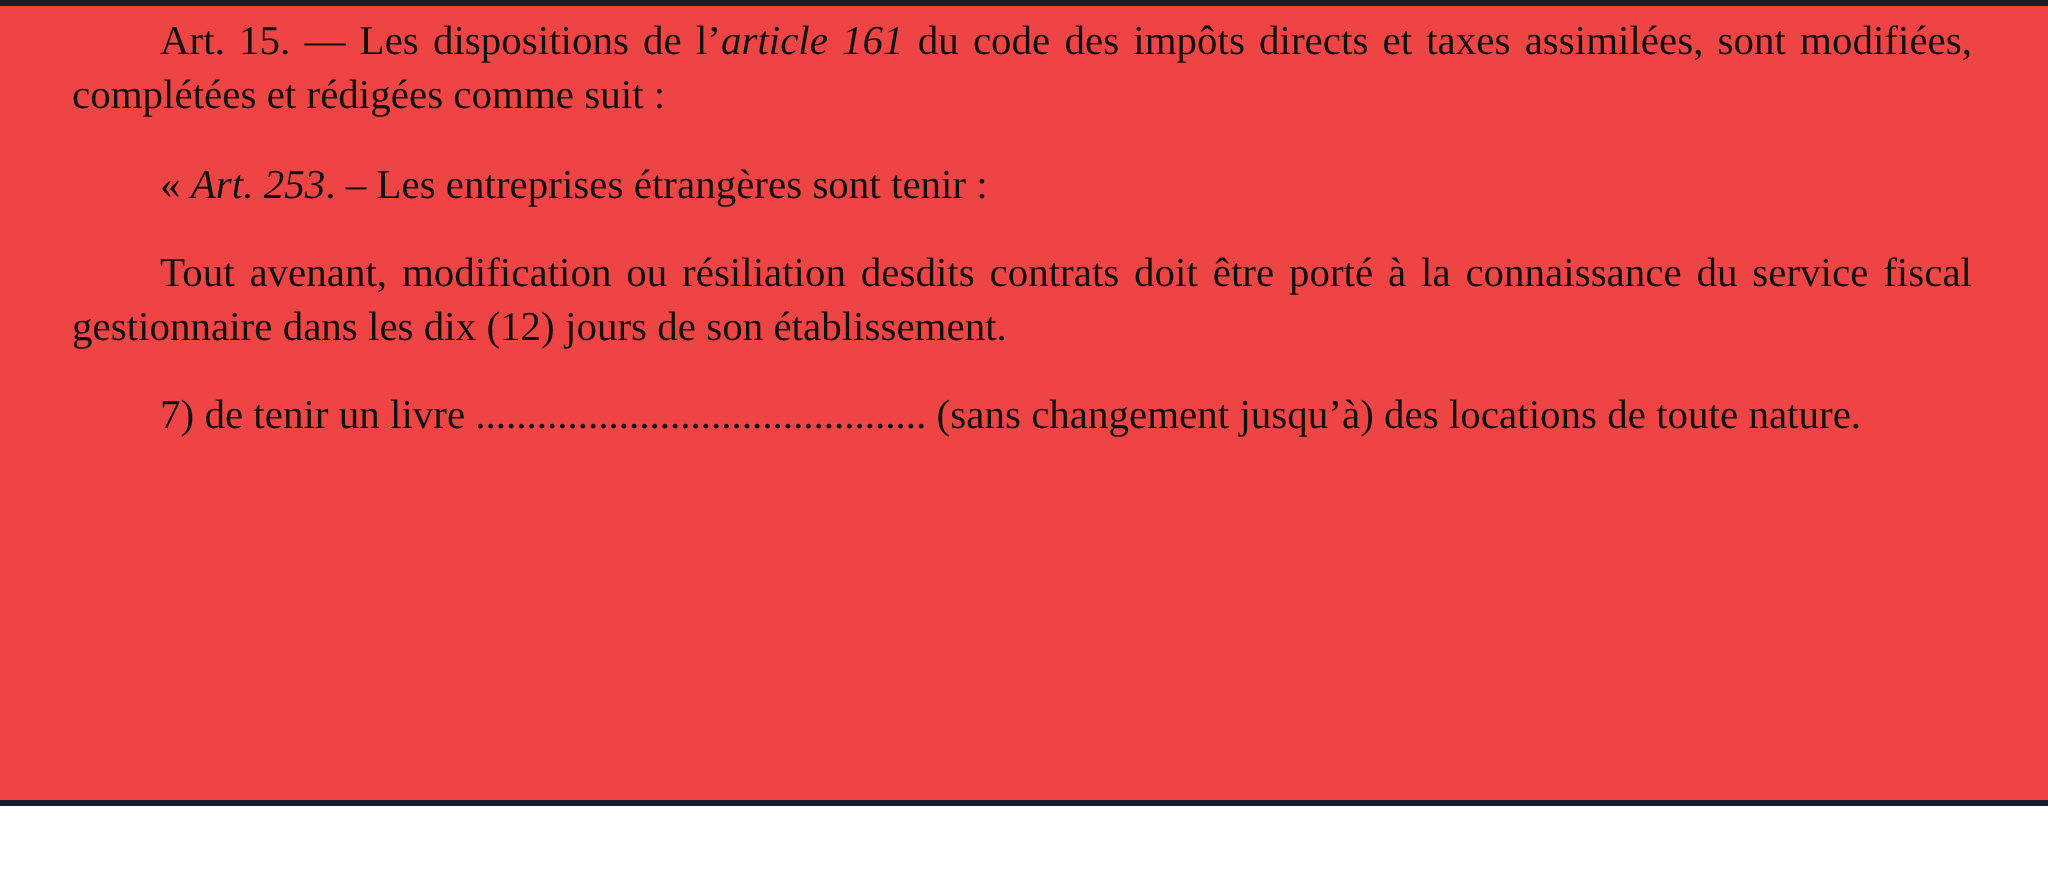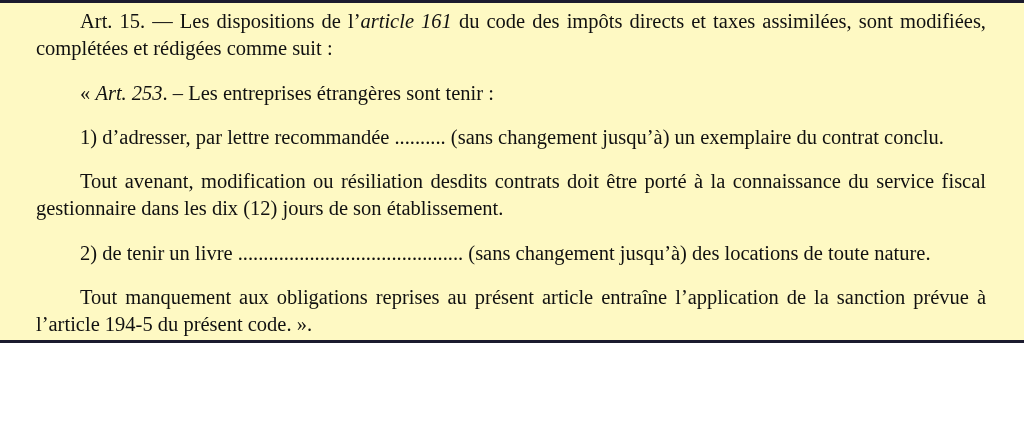--- a/index.html
+++ b/index.html
@@ -10,23 +10,23 @@
   body {
     width: 1024px;
     height: 437px;
     font-family: "Liberation Serif", serif;
     color: #111111;
     overflow: hidden;
   }
   .page {
     position: relative;
     width: 1024px;
-    height: 343px;
+    height: 403px;
     box-sizing: border-box;
-    background: #fef9c3;
+    background: #ef4444;
   }
   .rule-top {
     position: absolute;
     top: 0;
     left: 0;
     width: 1024px;
     height: 3px;
     background: #1b1b2e;
   }
   .rule-bottom {
@@ -71,33 +71,27 @@
   <div class="content">
 
     <p class="para">
       <span>Art. 15. — Les dispositions de l’</span><span class="it">article 161</span><span> du code des impôts directs et taxes assimilées, sont modifiées, complétées et rédigées comme suit :</span>
     </p>
 
     <p class="para">
       <span>« </span><span class="it">Art. 253</span><span>. – Les entreprises étrangères sont tenir :</span>
     </p>
 
-    <p class="para">
-      <span>1) d’adresser, par lettre recommandée .......... (sans changement jusqu’à) un exemplaire du contrat conclu.</span>
-    </p>
 
 
     <p class="para">
       <span>Tout avenant, modification ou résiliation desdits contrats doit être porté à la connaissance du service fiscal gestionnaire dans les dix (12) jours de son établissement.</span>
     </p>
 
     <p class="para">
-      <span>2) de tenir un livre ............................................ (sans changement jusqu’à) des locations de toute nature.</span>
+      <span>7) de tenir un livre ............................................ (sans changement jusqu’à) des locations de toute nature.</span>
     </p>
 
-    <p class="para">
-      <span>Tout manquement aux obligations reprises au présent article entraîne l’application de la sanction prévue à l’article 194-5 du présent code. ».</span>
-    </p>
 
   </div>
 
   <div class="rule-bottom"></div>
 </div>
 
 </body></html>

